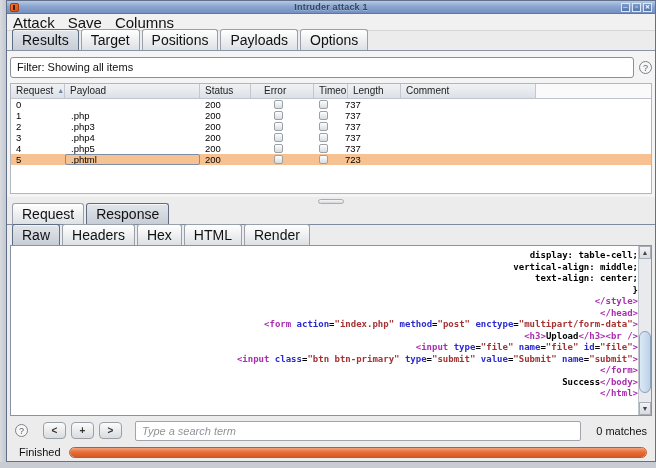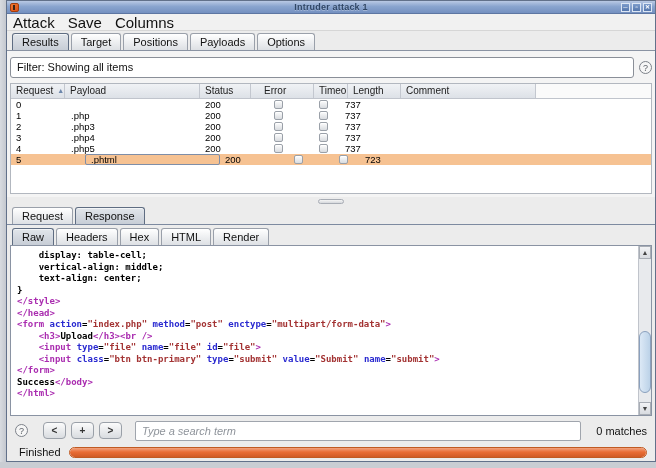--- a/index.html
+++ b/index.html
@@ -31,21 +31,21 @@
     font-weight:bold; cursor:default; }
 
   
   .menubar { height:17px; flex:0 0 17px; background:#f1f1f1; border-bottom:1px solid #d6d6d6;
     display:flex; align-items:center; padding-left:6px; gap:13px; }
   .menu-item { font-size:15px; color:#111; }
 
   
   .tabrow { display:flex; align-items:flex-end; padding-left:5px; background:#ececec; }
   .tabrow.main { height:19px; flex:0 0 19px; }
-  .tab { font-size:11px; color:#111; padding:2px 9px 2px;
+  .tab { font-size:14px; color:#111; padding:2px 9px 2px;
     background:linear-gradient(#ffffff,#dde0e4); border:1px solid #9aa0aa; border-bottom:none;
     border-radius:3px 3px 0 0; margin-right:2px; white-space:nowrap; }
   .tab.selected { background:linear-gradient(#e2e6eb,#c7cdd6); border-color:#5f6d82;
     box-shadow:inset 0 1px 0 rgba(255,255,255,.6); }
 
   
   .results-panel { flex:0 0 147px; height:147px; background:#f4f4f4; border-top:1px solid #8a93a3;
     display:flex; flex-direction:column; padding:4px 3px 3px 3px; }
   .filter-row { flex:0 0 24px; display:flex; align-items:center; gap:5px; margin-bottom:4px; }
   .filter-box { flex:1; height:21px; background:#fff; border:1px solid #8a8f98; border-radius:3px;
@@ -60,36 +60,36 @@
     border-right:1px solid #c3c7cf; overflow:hidden; white-space:nowrap; }
   .th-fill { flex:1; background:#fafafa; border-right:none; }
   .sort-arrow { font-size:7px; color:#6c86ab; margin-left:4px; vertical-align:1px; }
   .tbody { flex:1; background:#fff; }
   .tr { display:flex; height:11px; align-items:center; }
   .tr.selected { background:var(--c-selrow); }
   .td { font-size:9.5px; color:#000; line-height:11px; white-space:nowrap; overflow:hidden; height:11px; }
   .td.num { padding-left:5px; }
   .td.payload { padding-left:6px; }
   .td.center { display:flex; justify-content:center; align-items:center; }
-  .td.payload.focused { outline:1px solid #7e8ea8; outline-offset:-1px; border-radius:2px;margin-left:20px; }
+  .td.payload.focused { outline:1px solid #7e8ea8; outline-offset:-1px; border-radius:2px; }
   .checkbox { width:9px; height:9px; border:1px solid #9aa0a8; border-radius:2px;
     background:linear-gradient(#fdfdfd,#d9dce0); box-shadow:inset 0 1px 0 #fff; }
 
   
   .splitter { flex:0 0 8px; background:#ececec; display:flex; justify-content:center; align-items:center; }
   .splitter-handle { width:26px; height:5px; background:linear-gradient(#f5f5f5,#d5d8dc);
     border:1px solid #a8adb5; border-radius:3px; }
 
   .tabrow.msg { height:20px; flex:0 0 20px; border-bottom:1px solid #7d8aa0; }
   .tabrow.views { height:20px; flex:0 0 20px; padding-top:2px; }
 
   
   .code-panel { flex:1; margin:0 3px; background:#fff; border:1px solid #8a93a3;
     display:flex; overflow:hidden; }
-  .code { flex:1; padding:4px 0 0 6px; overflow:hidden; }
+  .code { flex:1; padding:4px 0 0 6px; overflow:hidden;text-align:right; }
   .code-line { font-family:"DejaVu Sans Mono", monospace; font-size:9px; font-weight:bold;
     line-height:11.5px; white-space:pre; color:#000; }
   .c-p   { color:#000; }
   .c-tag { color:var(--c-tag); }
   .c-attr{ color:var(--c-attr); }
   .c-val { color:var(--c-val); }
 
   .vscroll { flex:0 0 13px; background:#e8eaed; border-left:1px solid #c0c4cb;
     display:flex; flex-direction:column; }
   .vs-arrow { flex:0 0 12px; background:linear-gradient(#f2f3f5,#d8dbe0); border:1px solid #a8adb5;

